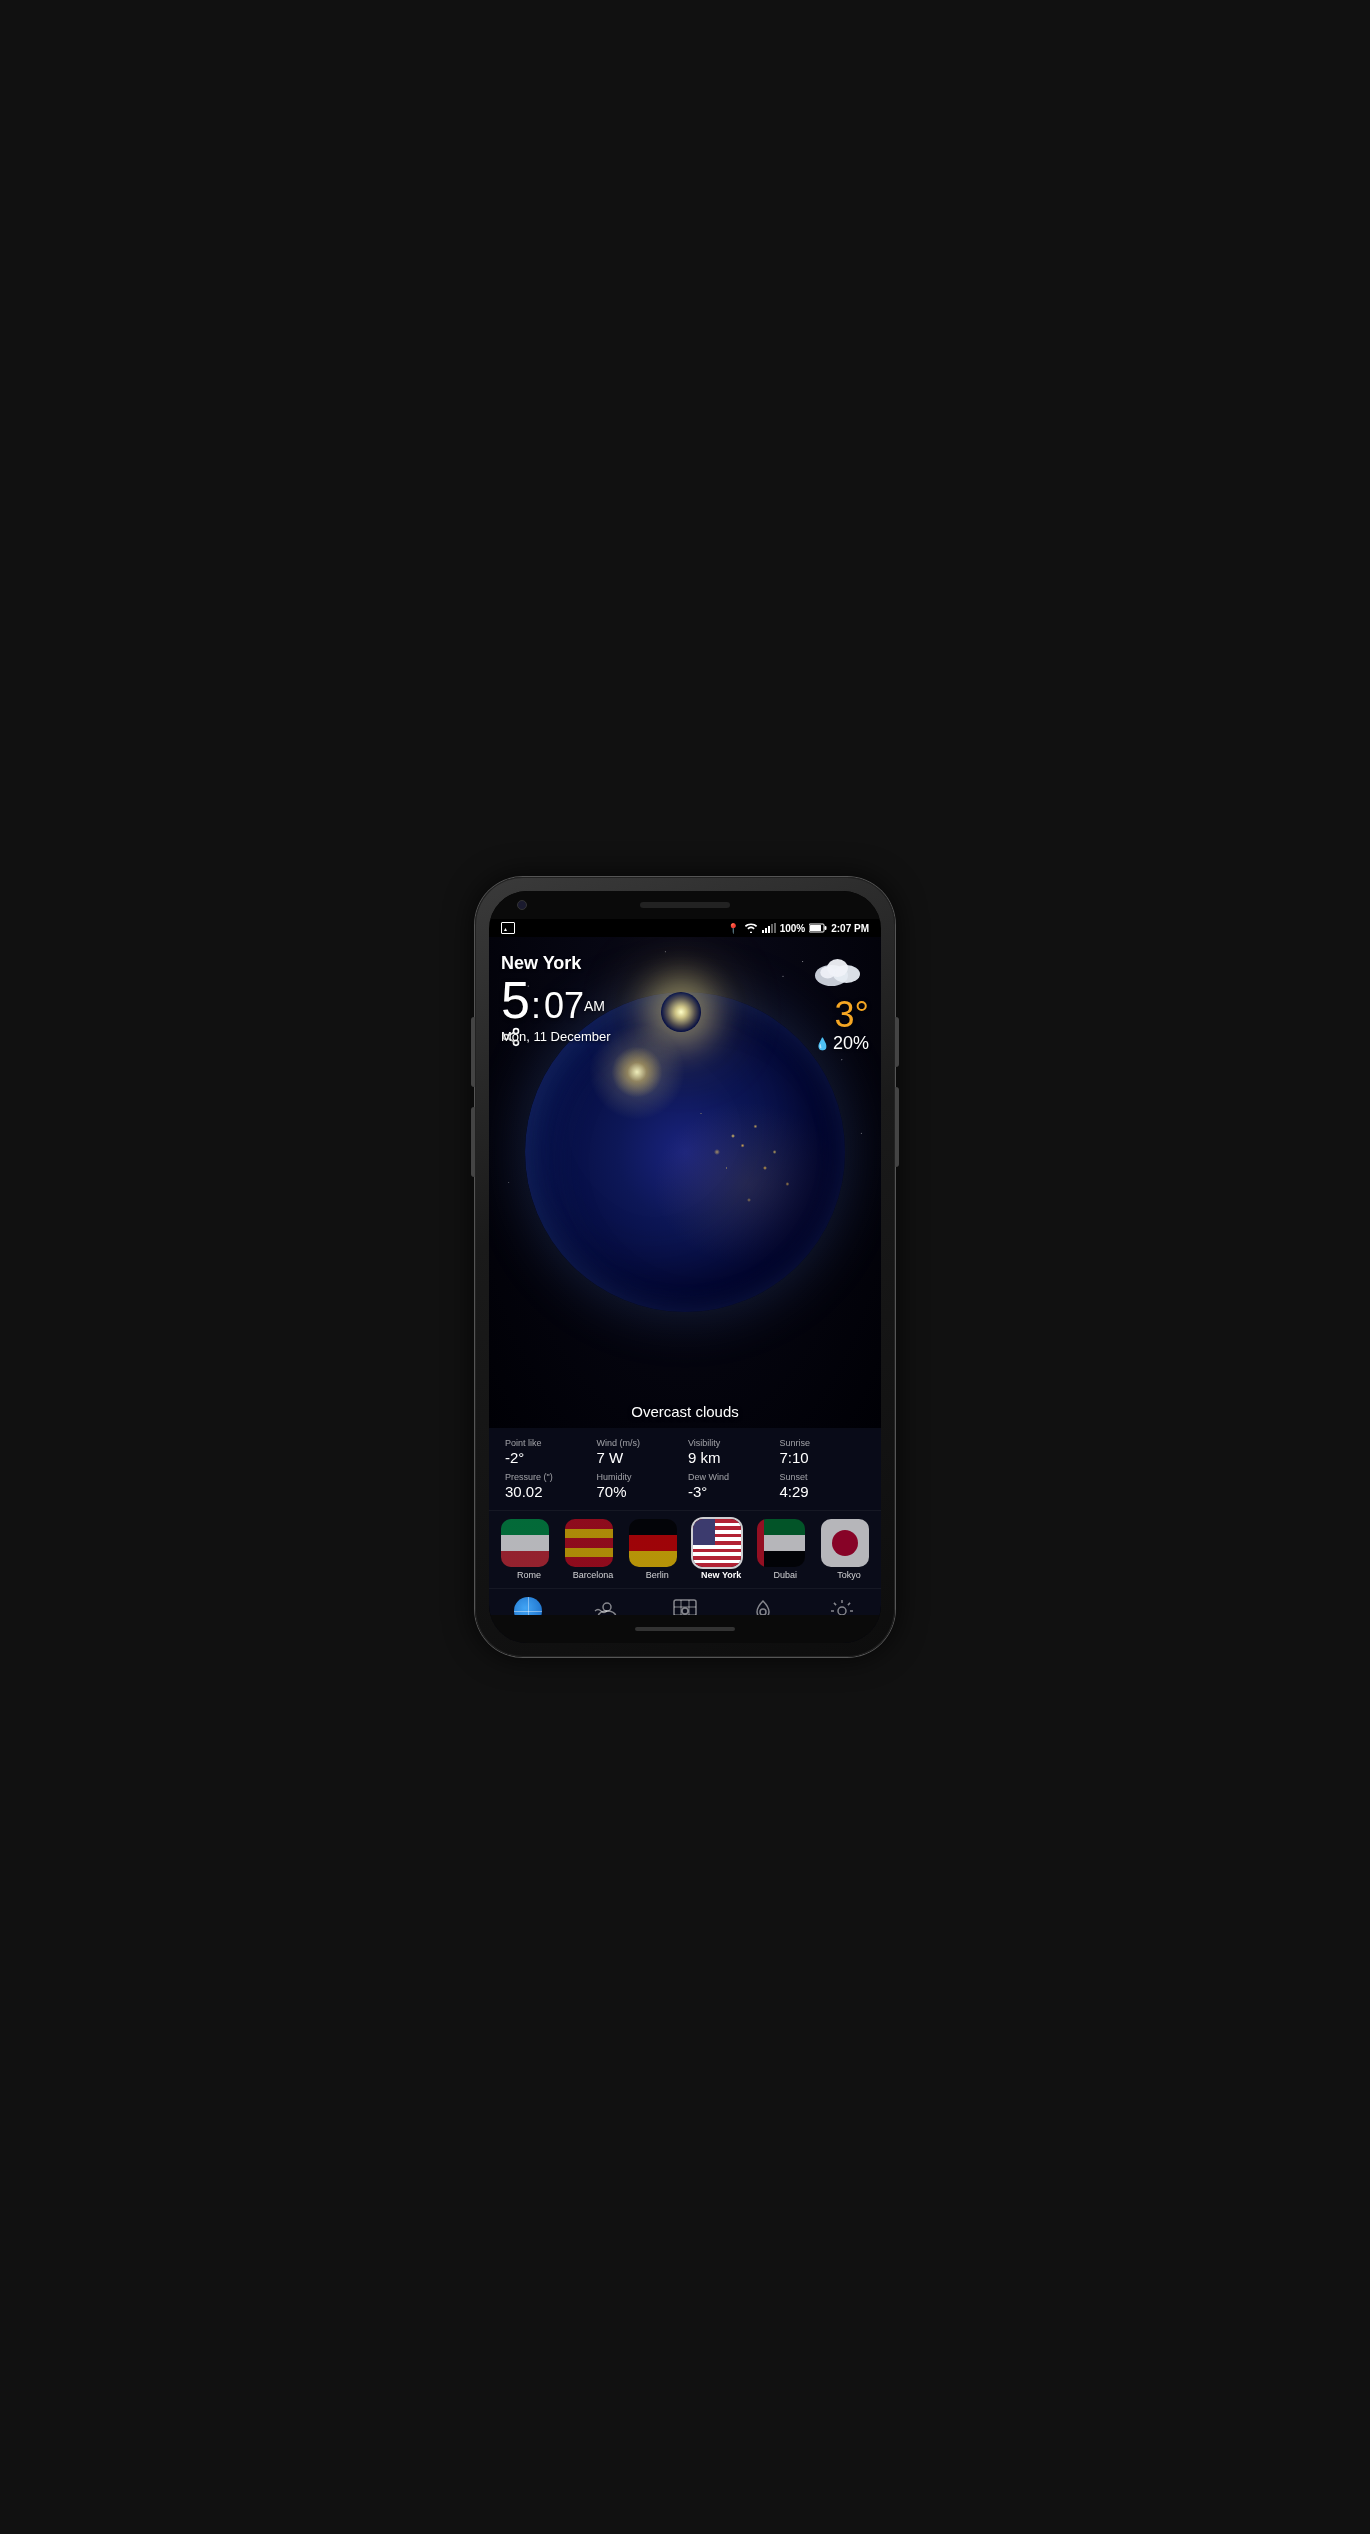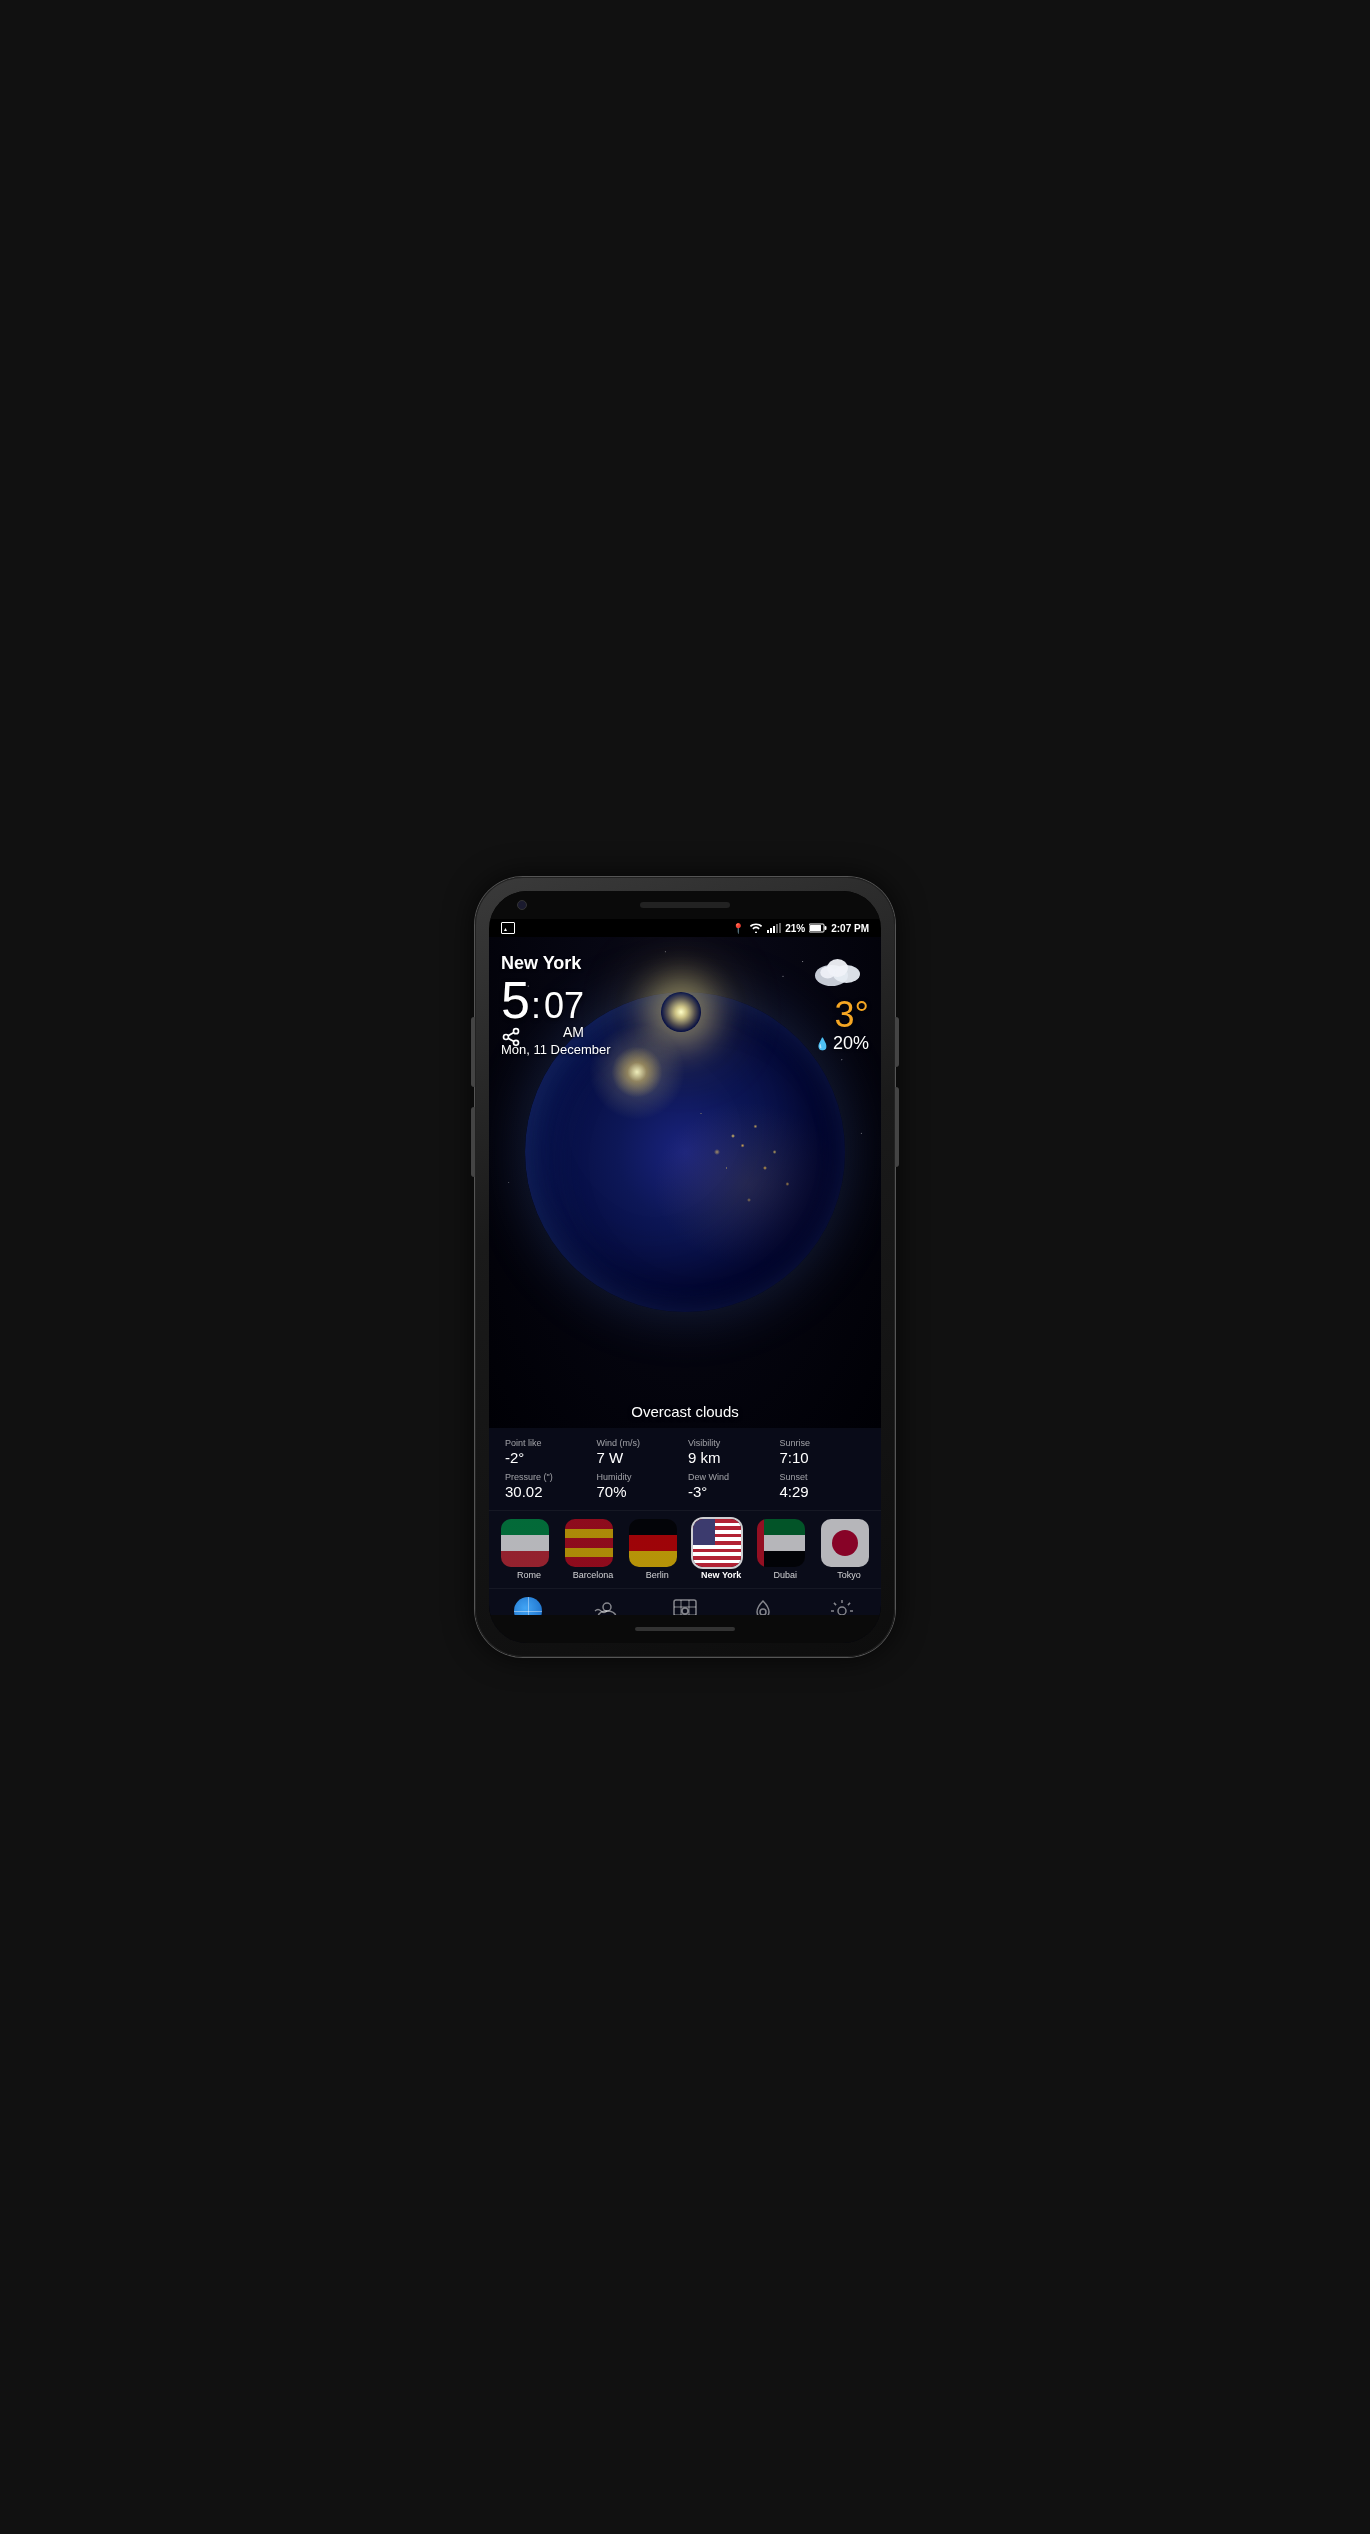--- a/index.html
+++ b/index.html
@@ -264,22 +264,22 @@
     }
     .time-colon {
       color: white;
       font-size: 36px;
       font-weight: 300;
       margin: 0 1px;
       text-shadow: 0 1px 4px rgba(0,0,0,0.8);
     }
     .time-min-ampm {
       display: flex;
-      flex-direction: column;
-      align-items: flex-end;
+      flex-direction: row;
+      align-items: center;
       margin-left: 2px;
     }
     .time-minutes {
       color: white;
       font-size: 36px;
       font-weight: 300;
       line-height: 1;
       text-shadow: 0 1px 4px rgba(0,0,0,0.8);
     }
     .time-ampm {
@@ -601,21 +601,21 @@
             <path d="M4.5 6.5C5.3 5.7 6.1 5.3 7 5.3s1.7.4 2.5 1.2l1.2-1.2C9.6 4.1 8.4 3.5 7 3.5S4.4 4.1 3.3 5.3l1.2 1.2z"></path>
             <path d="M2 4C3.3 2.7 5.1 2 7 2s3.7.7 5 2l1.2-1.2C11.7 1.3 9.5.5 7 .5S2.3 1.3.8 2.8L2 4z"></path>
           </svg>
           <svg width="14" height="10" viewBox="0 0 14 10" fill="white">
             <rect x="0" y="7" width="2" height="3" opacity="1"></rect>
             <rect x="3" y="5" width="2" height="5" opacity="1"></rect>
             <rect x="6" y="3" width="2" height="7" opacity="1"></rect>
             <rect x="9" y="1" width="2" height="9" opacity="0.4"></rect>
             <rect x="12" y="0" width="2" height="10" opacity="0.4"></rect>
           </svg>
-          <span>21%</span>
+          <span>100%</span>
           <svg width="18" height="10" viewBox="0 0 18 10" fill="white">
             <rect x="0" y="1" width="15" height="8" rx="1" fill="none" stroke="white" stroke-width="1"></rect>
             <rect x="15.5" y="3" width="2" height="4" rx="1" fill="white"></rect>
             <rect x="1" y="2" width="11" height="6" rx="0.5" fill="white"></rect>
           </svg>
           <span>2:07 PM</span>
         </div>
       </div>
 
       <div class="main-area">

